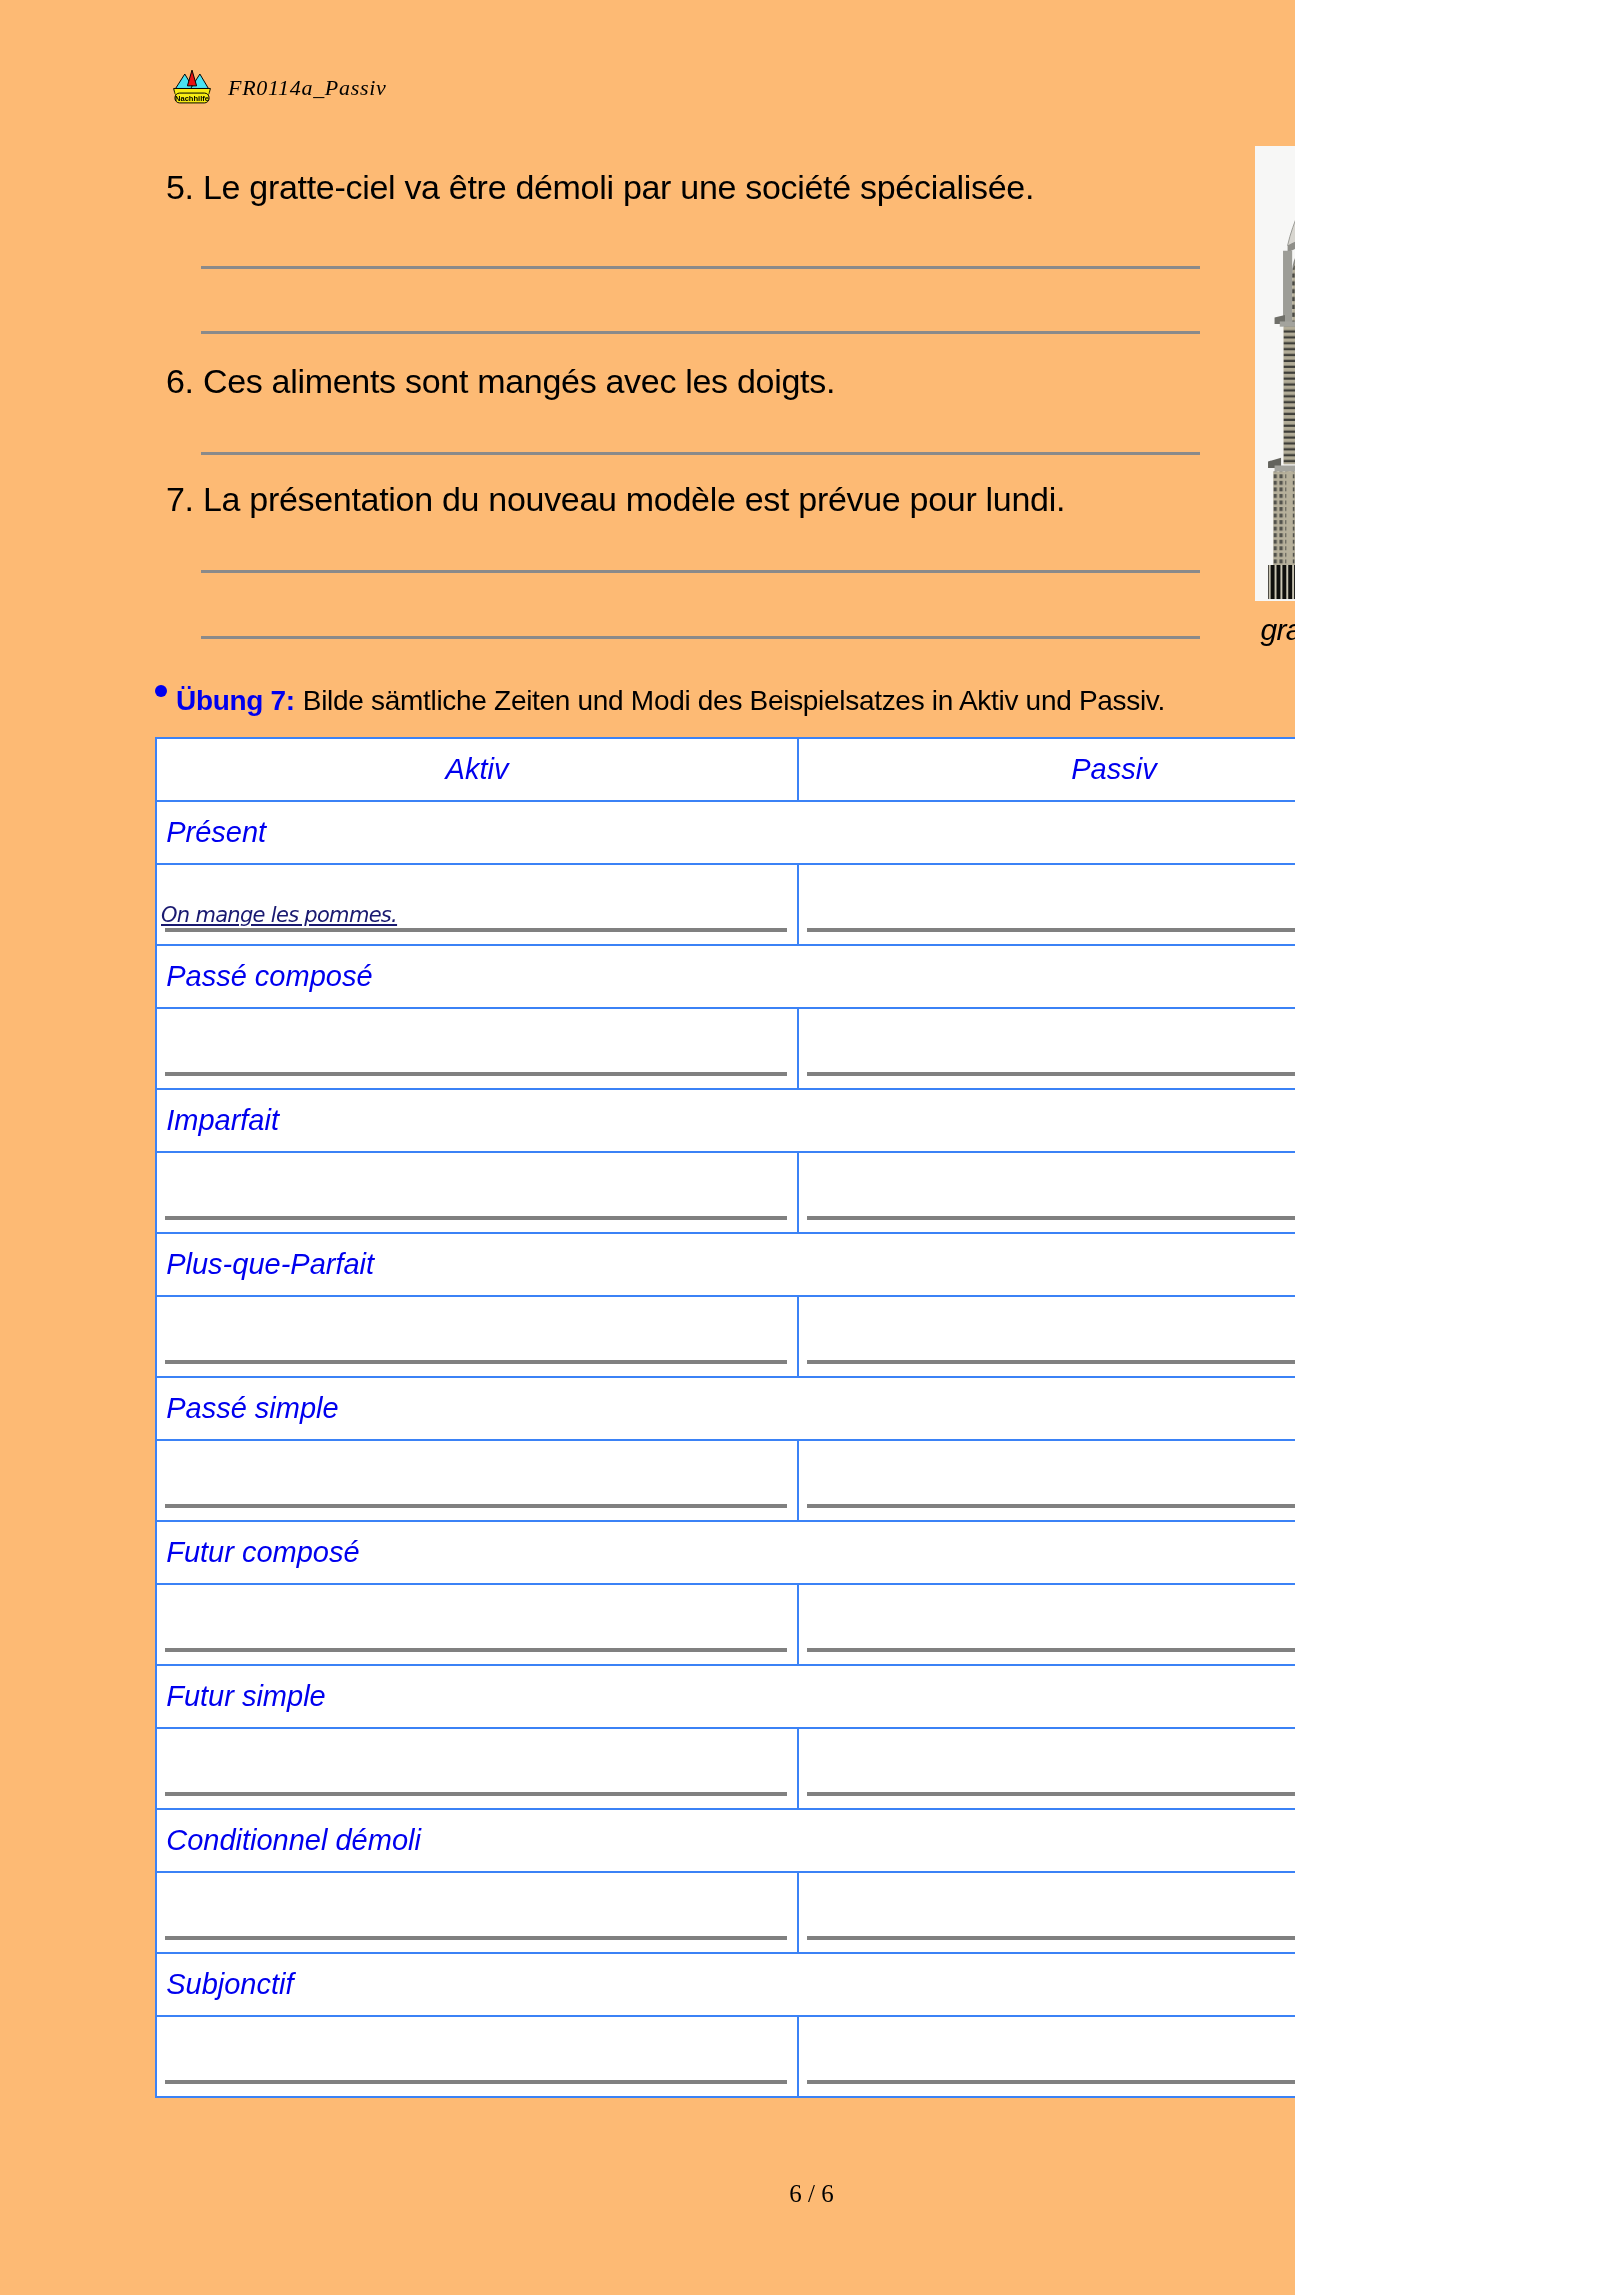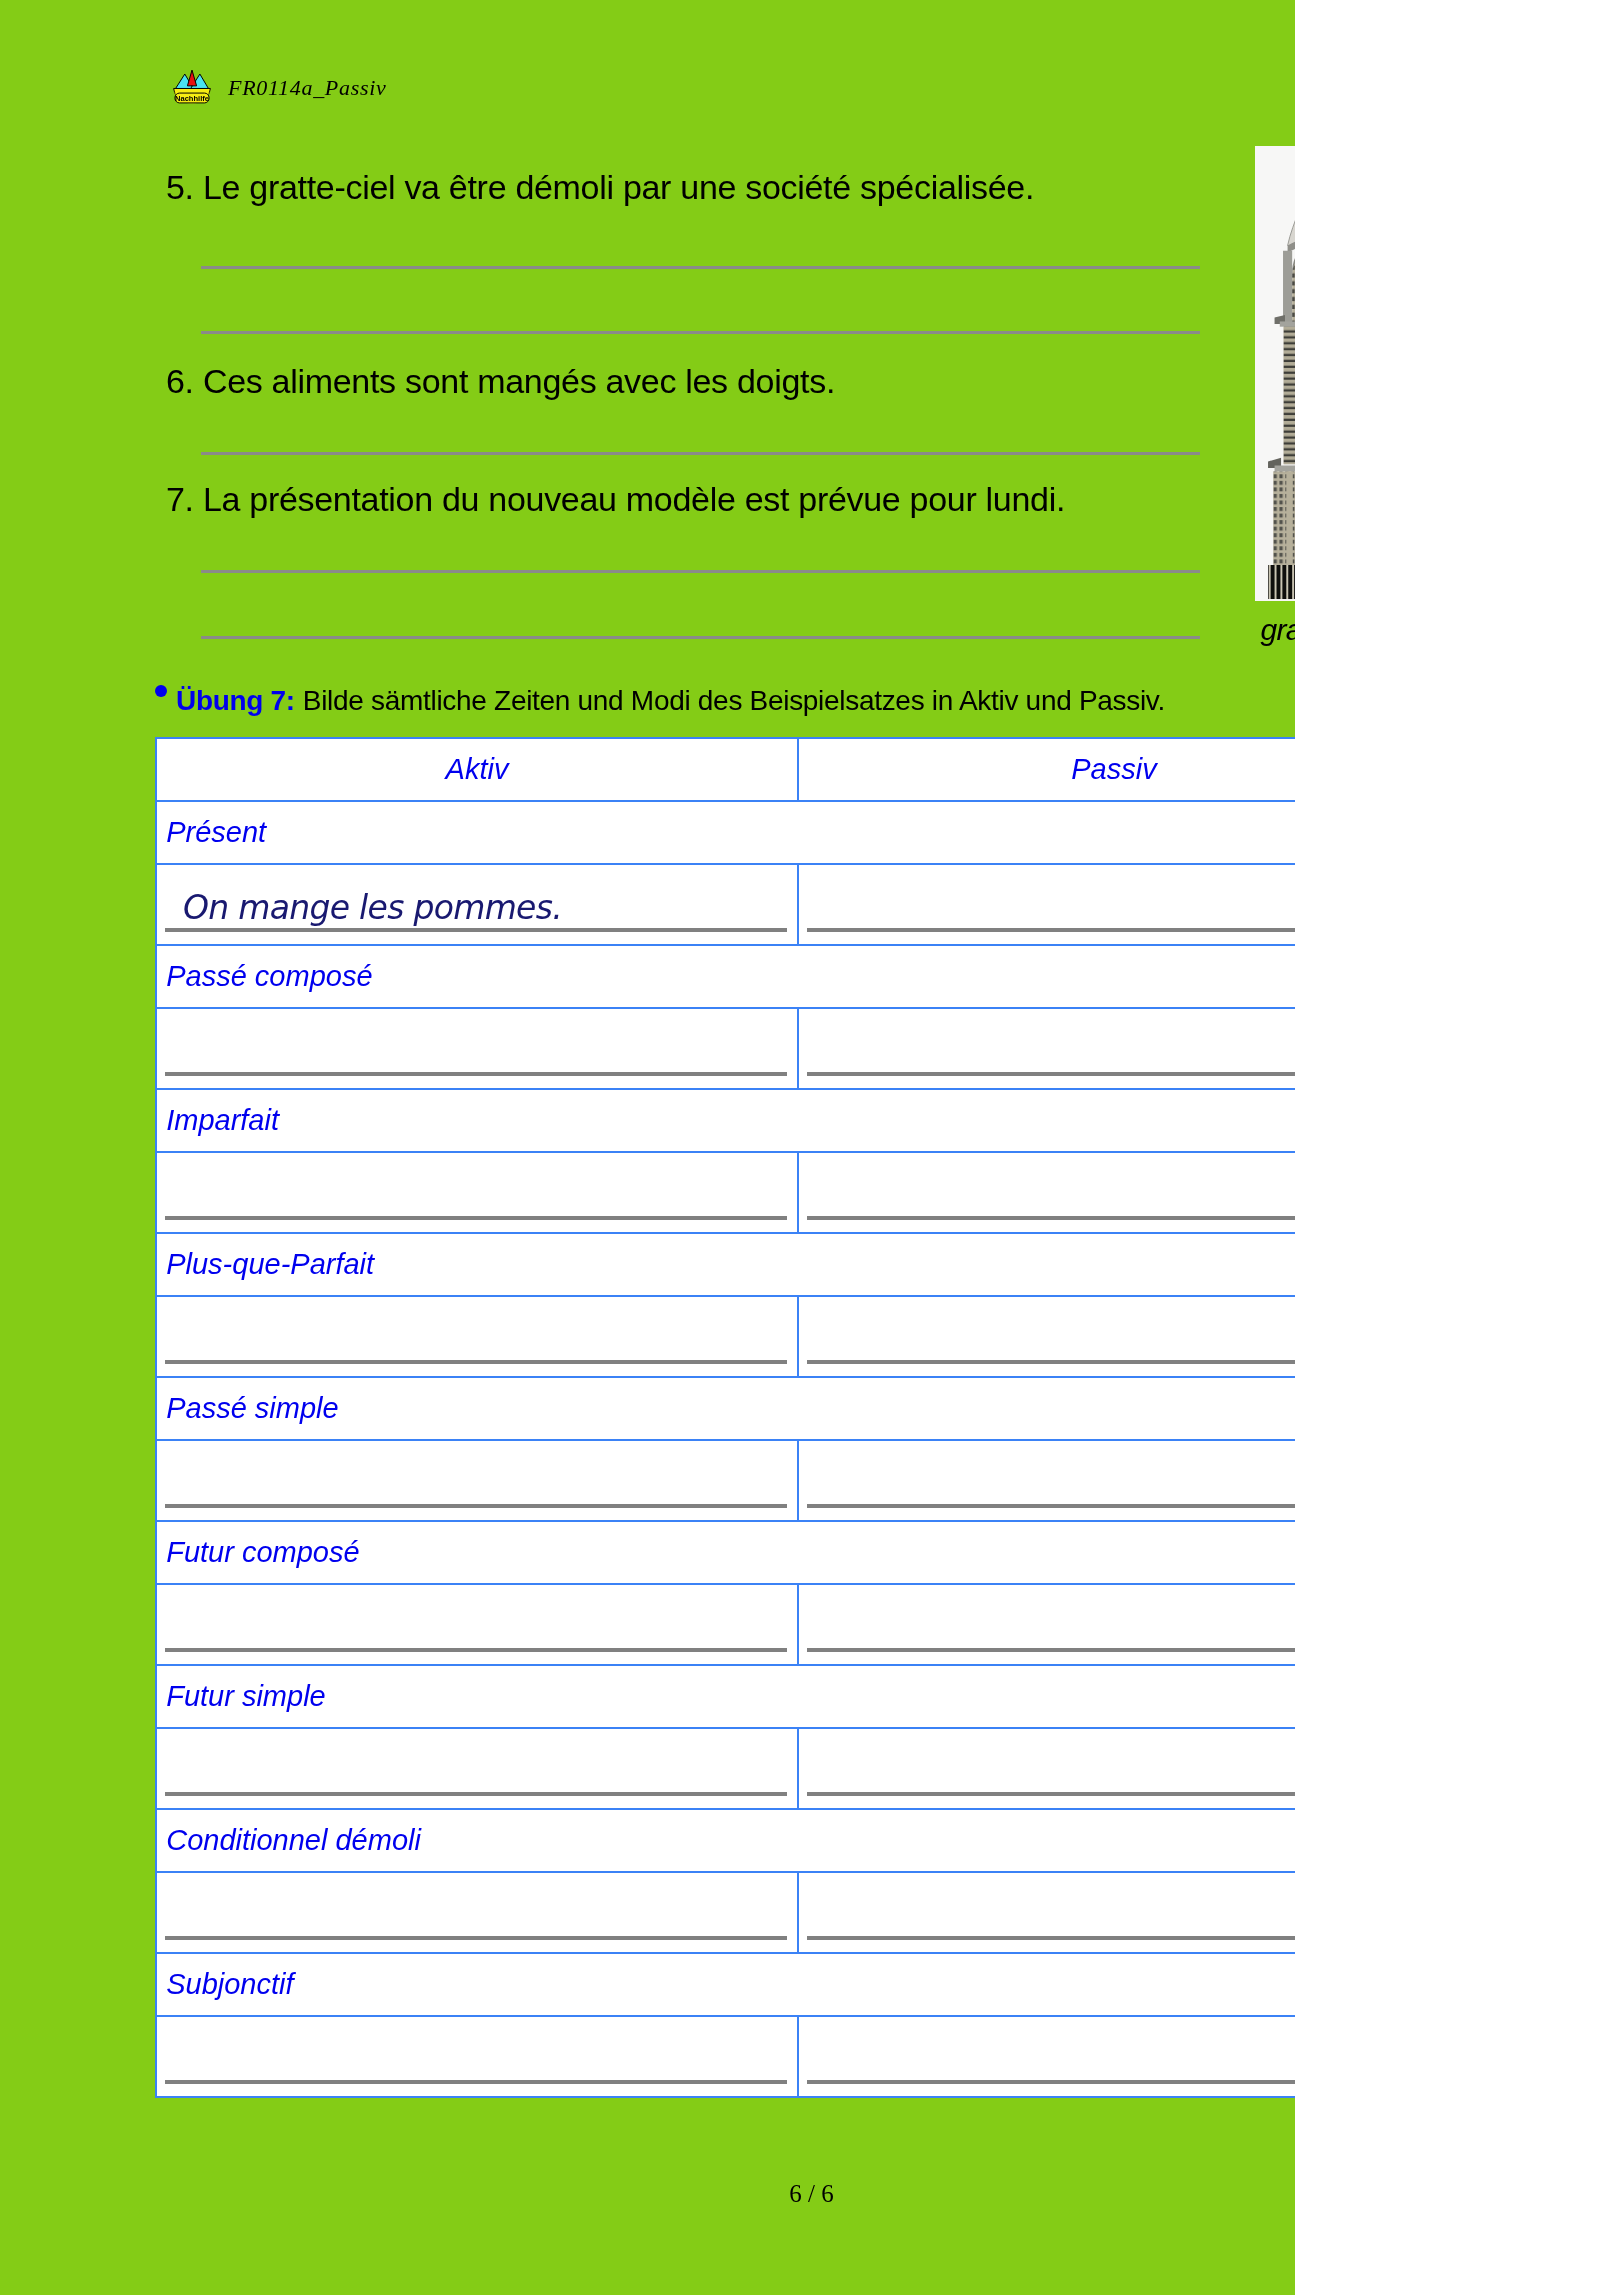--- a/index.html
+++ b/index.html
@@ -1,19 +1,19 @@
 <!DOCTYPE html>
 <html style="font-size:10.5px"><head>
 <meta charset="utf-8">
 <style>
   html,body{margin:0;padding:0;background:#ffffff;}
   .page{
     position:relative;
     width:1295px;height:2295px;
-    background:#84cc16;
+    background:#fdba74;
     font-family:"Liberation Sans", sans-serif;
     color:#000;
     overflow:hidden;
   }
   
   .logo{position:absolute;left:171px;top:68px;width:42px;height:37px;}
   .doc-title{
     position:absolute;left:228px;top:75px;
     font-family:"Liberation Serif", serif;
     font-style:italic;font-size:22px;letter-spacing:0.7px;
@@ -63,23 +63,23 @@
     text-align:left;color:#0000EE;font-style:italic;font-size:29px;
     padding-left:9.2px;
   }
   tr.ans-row{height:81px;}
   tr.ans-row td{position:relative;}
   .cell-line{
     position:absolute;left:7.9px;right:10.5px;bottom:11.8px;height:3.9px;
     background:#808080;
   }
   .hand{
-    position:absolute;left:26px;bottom:17px;
+    position:absolute;left:4px;bottom:17px;
     font-family:"DejaVu Sans", sans-serif;font-style:italic;
-    font-size:33px;letter-spacing:-0.7px;color:#191970;white-space:nowrap;
+    font-size:21px;letter-spacing:-0.7px;color:#191970;white-space:nowrap;text-decoration:underline;
   }
   
   .footer{
     position:absolute;left:0;top:2172px;width:1623px;text-align:center;
     font-family:"Liberation Serif", serif;font-size:25px;margin-top:8px;
   }
 </style>
 </head>
 <body>
 

